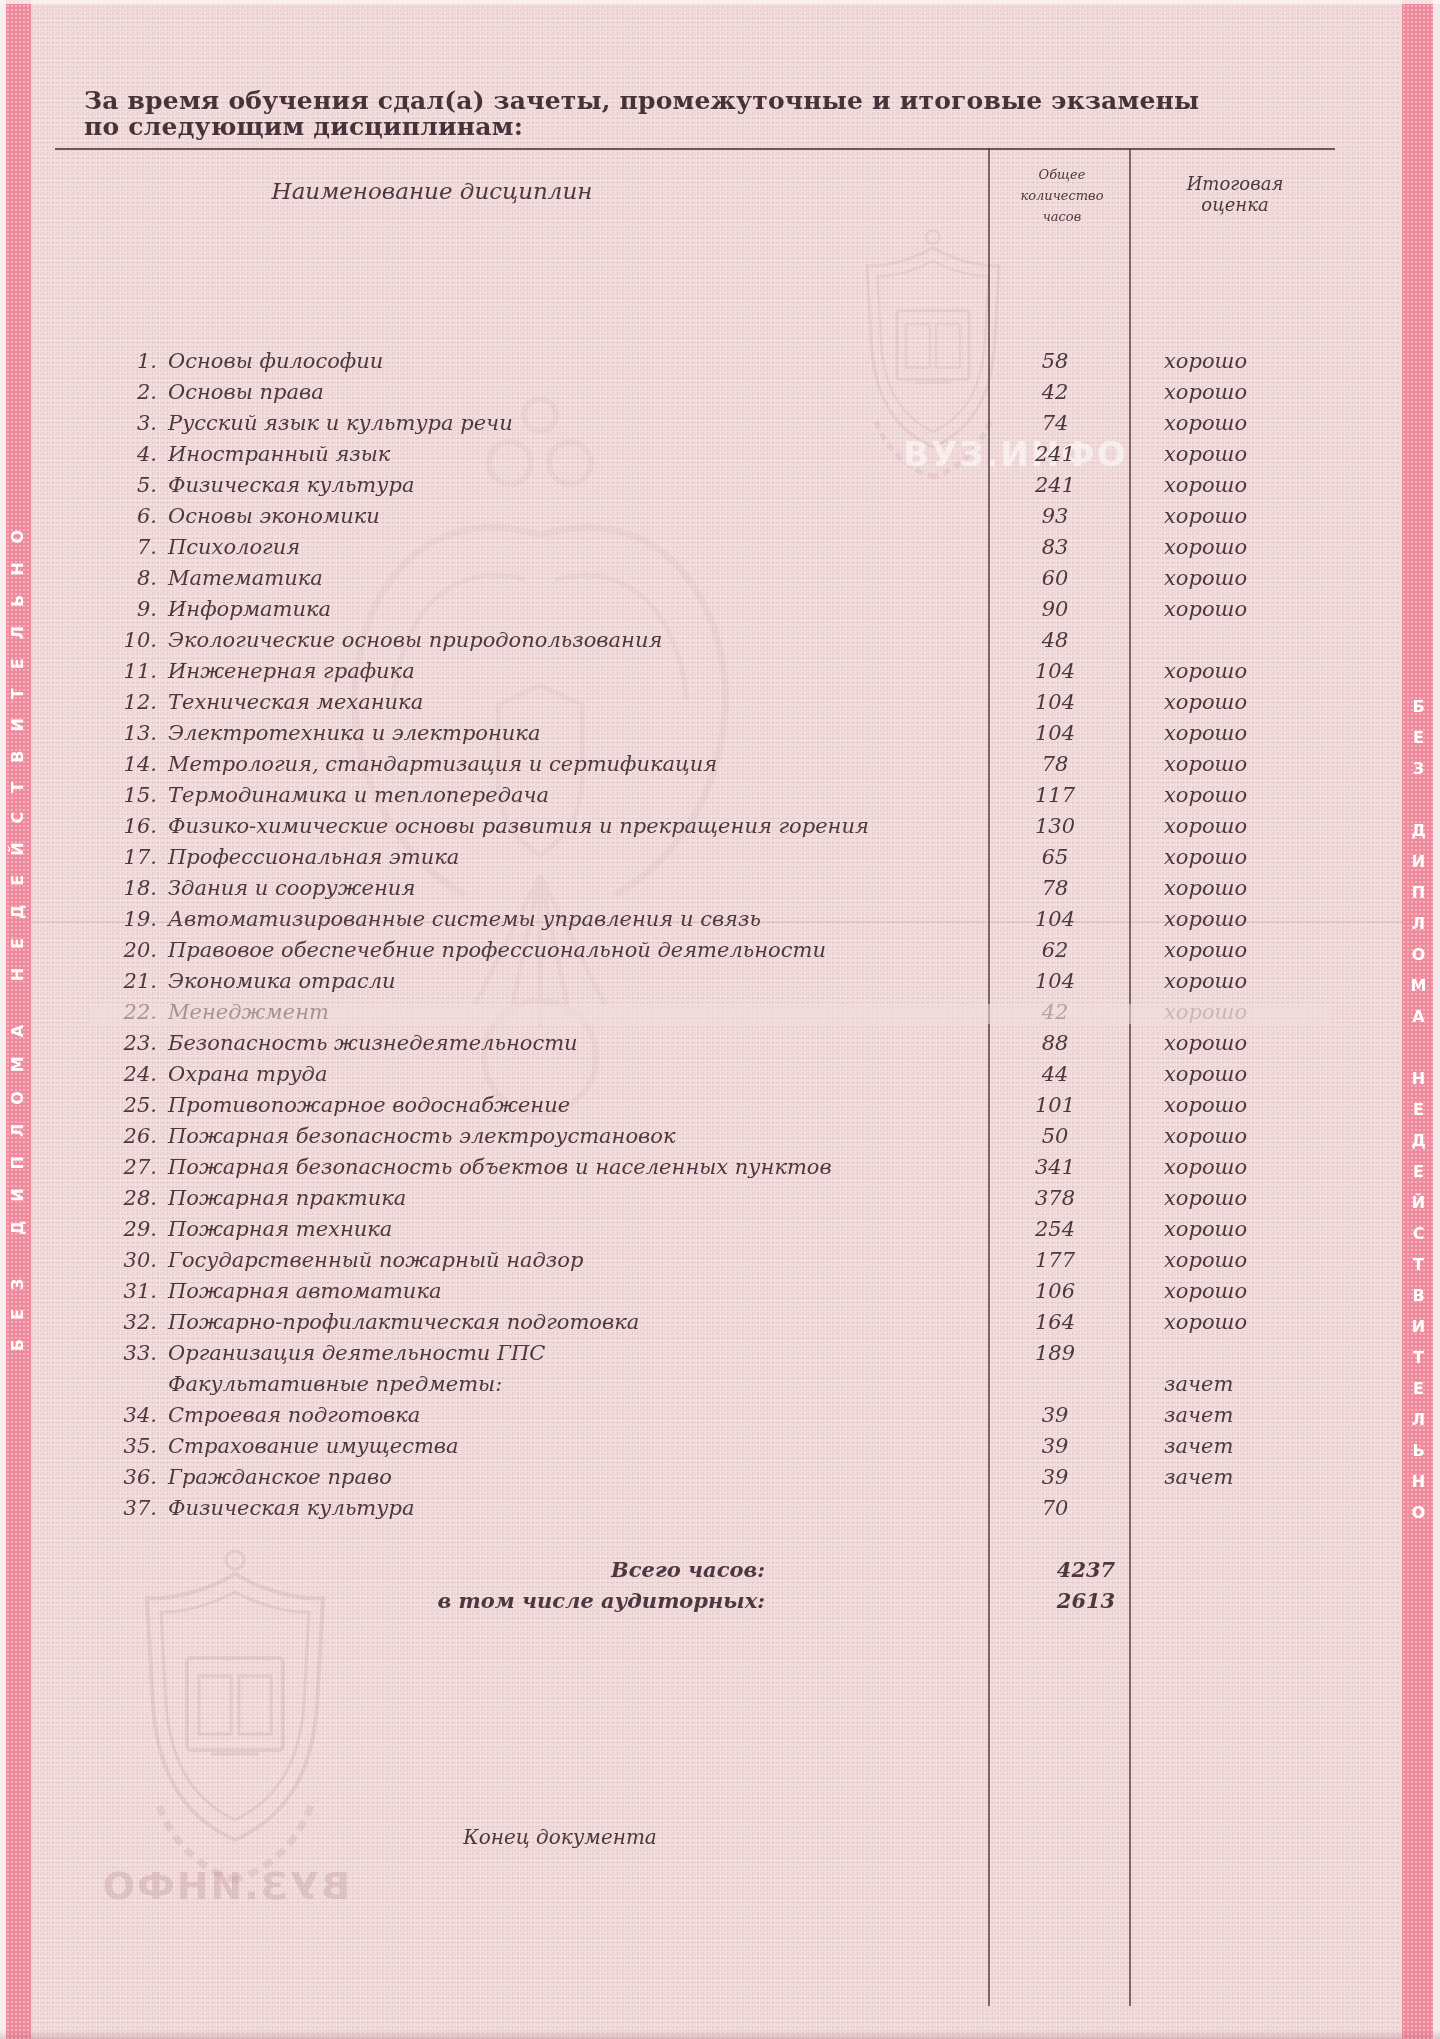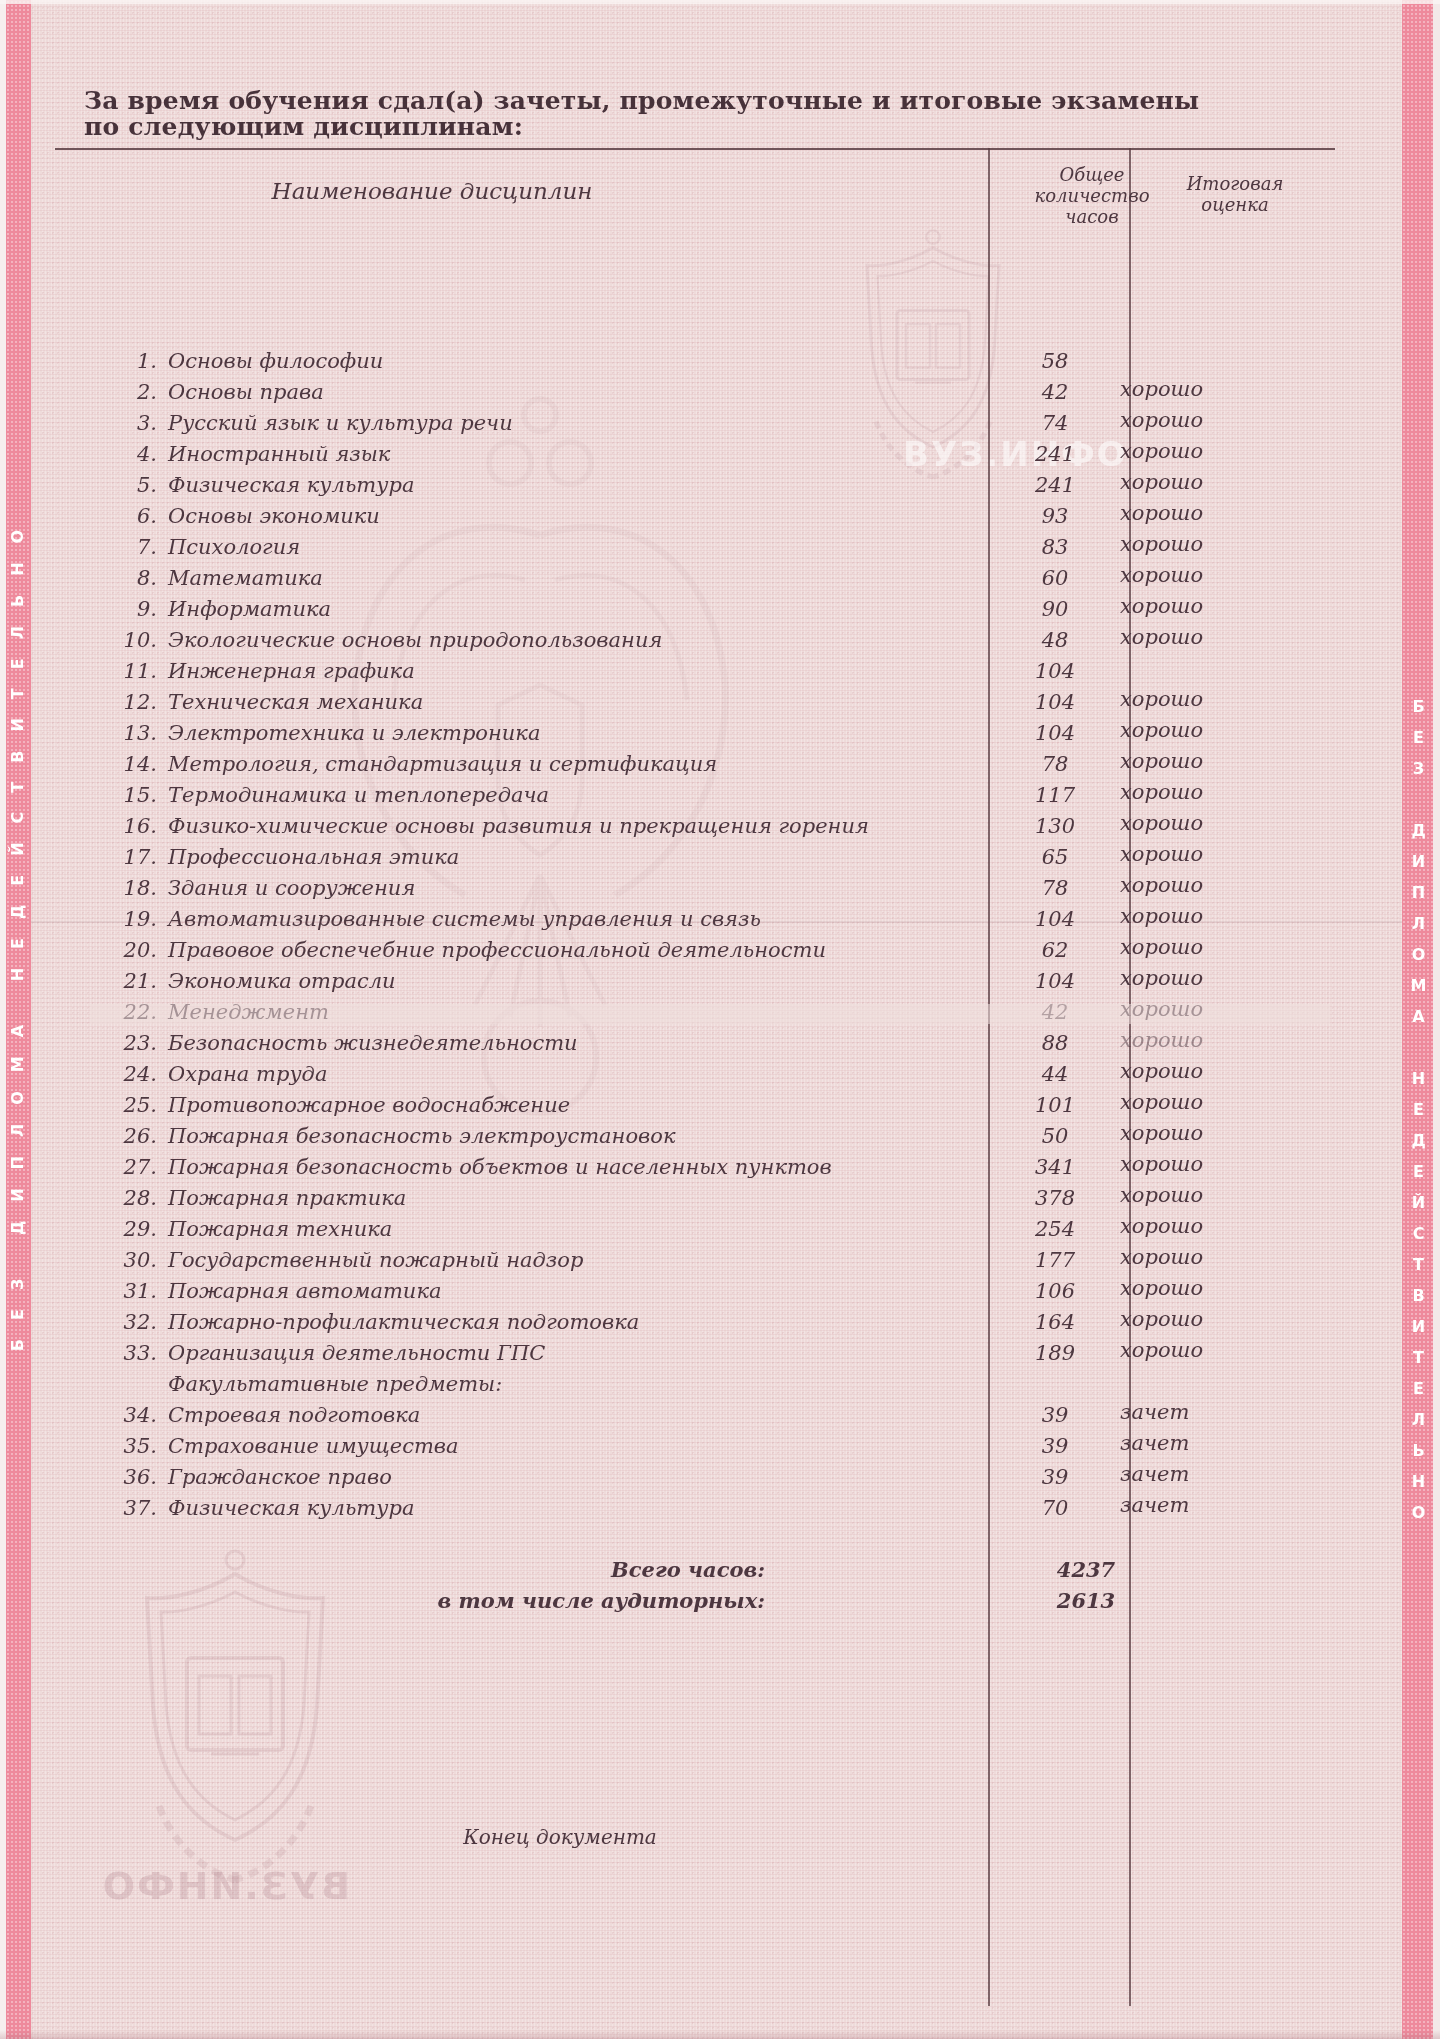--- a/index.html
+++ b/index.html
@@ -42,29 +42,29 @@
   
   .intro{position:absolute;left:84px;top:88px;font-weight:bold;font-size:25px;line-height:26px;color:#47323a;letter-spacing:0.2px;}
   
   .h-line{position:absolute;left:55px;top:148px;width:1280px;height:2px;background:rgba(88,60,66,0.85);}
   .v-line{position:absolute;top:148px;width:2px;height:1858px;background:rgba(88,60,66,0.75);}
   .v-line1{left:988px;}
   .v-line2{left:1129px;}
   
   .col-head{position:absolute;font-style:italic;font-size:23px;text-align:center;white-space:pre-line;color:#4d3740;}
   .col-name{left:232px;top:178px;width:400px;}
-  .col-hours{left:1020px;top:164px;width:144px;font-size:18px;line-height:21px;}
+  .col-hours{left:990px;top:164px;width:144px;font-size:13px;line-height:21px;}
   .col-grade{left:1140px;top:173px;width:190px;font-size:18px;line-height:21px;}
   
   .rows{position:absolute;left:0;top:346px;width:1440px;}
   .t-row{position:relative;height:31px;line-height:31px;font-style:italic;font-size:21px;}
   .t-num{position:absolute;left:105px;width:52px;text-align:right;}
   .t-name{position:absolute;left:168px;white-space:nowrap;text-align:right;}
   .t-hours{position:absolute;left:990px;width:130px;text-align:center;}
-  .t-grade{position:absolute;left:1120px;margin-top:28px;}
+  .t-grade{position:absolute;left:1164px;}
   .rows .t-row:nth-child(22) .t-grade{opacity:0.5;}
   .rows .t-row:nth-child(22) .t-hours{opacity:0.8;}
   
   .totals{position:absolute;left:0;top:1554px;width:1440px;font-style:italic;font-weight:bold;font-size:21px;padding-left:28px;}
   .tot-row{position:relative;height:31px;line-height:31px;}
   .tot-label{position:absolute;left:340px;width:397px;text-align:right;}
   .tot-value{position:absolute;left:990px;width:136px;text-align:center;}
   
   .end-doc{position:absolute;left:420px;top:1825px;width:280px;text-align:center;font-style:italic;font-size:20px;}
   svg{display:block;}

